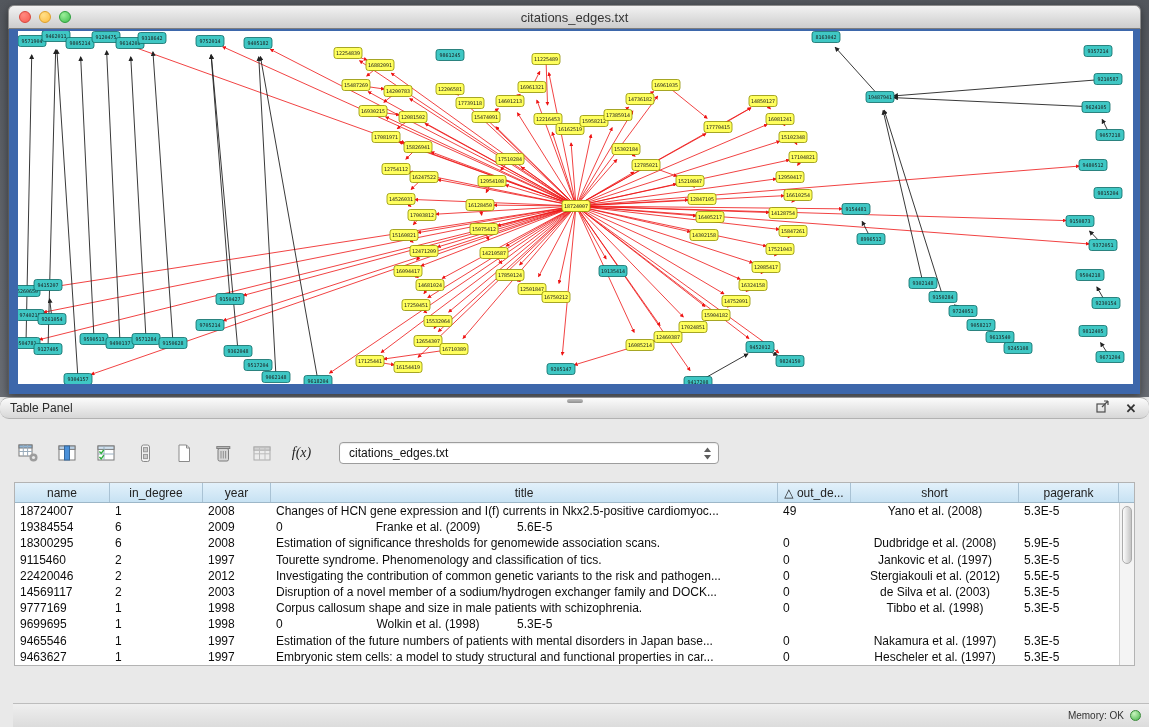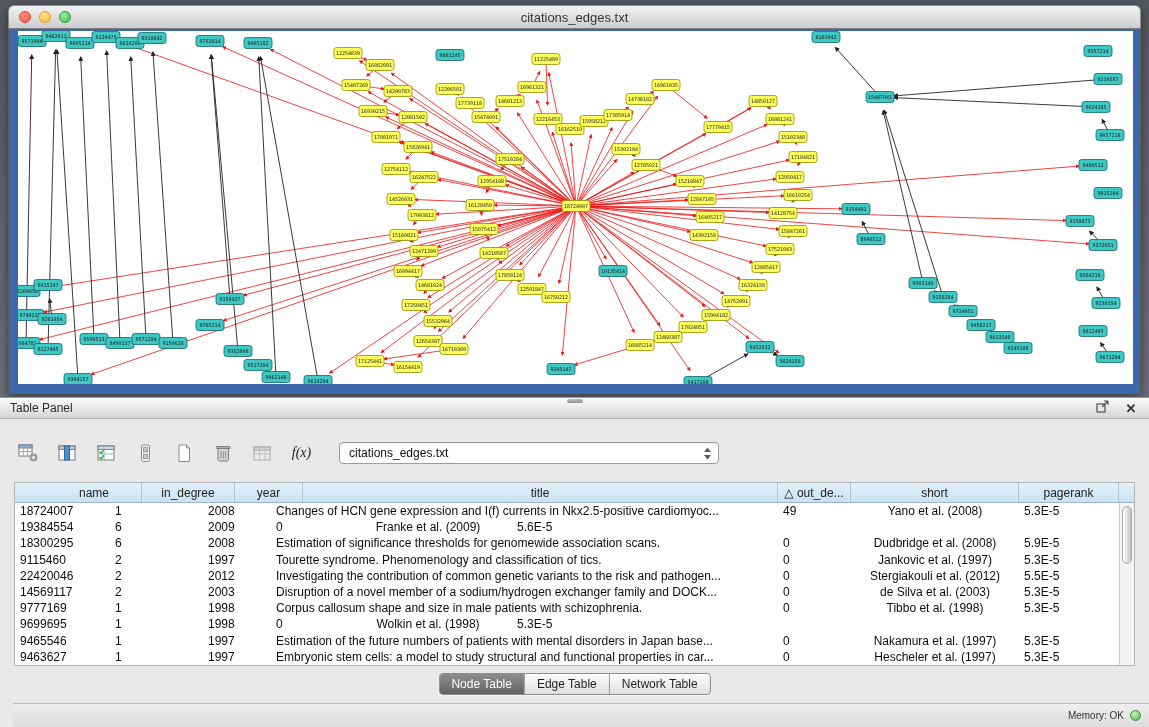--- a/index.html
+++ b/index.html
@@ -27,21 +27,21 @@
   .net-frame{position:absolute;left:0;right:0;top:24px;bottom:0;
     background:#3d67ab;padding:2px 9px 10px 9px;box-sizing:border-box;
     border-left:1px solid #5a5a5a;border-right:1px solid #5a5a5a;}
   .net-frame svg{display:block;background:#ffffff;}
   .net-frame svg text{font-family:"DejaVu Sans Mono",monospace;}
 
   
   .panel-head{position:absolute;left:0;right:0;top:397px;height:22px;
     background:linear-gradient(#fbfbfb,#d7d7d7);
     border-top:1px solid #979797;border-bottom:1px solid #b2b2b2;
-    box-sizing:border-box;display:flex;align-items:center;}
+    box-sizing:border-box;display:flex;align-items:center;border-radius:9px;}
   .panel-title{font-size:12px;color:#2c2c2c;padding-left:10px;}
   .panel-head .spacer{flex:1;}
   .head-btn{width:20px;height:18px;display:flex;align-items:center;justify-content:center;margin-right:8px;}
   .close-x{font-size:13px;font-weight:bold;color:#333;line-height:1;}
   .grip{position:absolute;left:50%;top:1px;transform:translateX(-50%);
     width:16px;height:4px;border-radius:2px;
     background:linear-gradient(#bfbfbf,#8f8f8f);}
 
   .panel-body{position:absolute;left:0;right:0;top:419px;bottom:24px;background:#e9e9e9;}
   .toolbar{position:absolute;left:14px;top:20px;height:28px;display:flex;align-items:center;gap:5px;}
@@ -51,21 +51,21 @@
   .combo{margin-left:18px;width:380px;height:22px;background:#fff;
     border:1px solid #9d9d9d;border-radius:4px;display:flex;align-items:center;
     font-size:12px;color:#111;padding:0 6px 0 9px;box-sizing:border-box;
     box-shadow:inset 0 1px 1px rgba(0,0,0,.08);}
   .combo .cv{flex:1;white-space:nowrap;overflow:hidden;}
   .combo .arrows{display:flex;align-items:center;}
 
   .table-area{position:absolute;left:14px;right:14px;top:63px;height:184px;
     background:#fff;border:1px solid #b3b3b3;box-sizing:border-box;overflow:hidden;}
   .thead{display:flex;height:20px;background:linear-gradient(#e3f1fb,#c7e2f3);
-    border-bottom:1px solid #9db7c8;box-sizing:border-box;padding-right:15px;padding-left:32px;}
+    border-bottom:1px solid #9db7c8;box-sizing:border-box;padding-right:15px;}
   .th{font-size:12px;color:#222;display:flex;align-items:center;justify-content:center;
     border-right:1px solid #a9c2d4;box-sizing:border-box;overflow:hidden;white-space:nowrap;}
   .tbody{position:absolute;left:0;right:15px;top:20px;bottom:0;overflow:hidden;}
   .tr{display:flex;height:16.2px;align-items:center;}
   .td{font-size:12px;color:#0c0c0c;padding:0 5px;white-space:nowrap;overflow:hidden;box-sizing:border-box;}
   .w0{width:95px;} .w1{width:93px;} .w2{width:68px;} .w3{flex:1;} .w4{width:73px;} .w5{width:168px;} .w6{width:100px;}
   .td.w5{text-align:center;}
   .vscroll{position:absolute;right:0;top:20px;bottom:0;width:15px;
     background:#f4f4f4;border-left:1px solid #cdcdcd;box-sizing:border-box;}
   .vthumb{position:absolute;left:2px;right:2px;top:3px;height:58px;border-radius:5px;
@@ -980,23 +980,18 @@
           <div class="td w4">0</div>
           <div class="td w5">Hescheler et al. (1997)</div>
           <div class="td w6">5.3E-5</div>
         </div>
       </div>
     <div class="vscroll">
       <div class="vthumb"></div>
     </div>
   </div>
 
-  <div class="tabs" id="tabs">
-      <div class="tab sel">Node Table</div>
-      <div class="tab">Edge Table</div>
-      <div class="tab">Network Table</div>
-    </div>
 </div>
 
 <div class="statusbar">
   <span class="mem-label">Memory: OK</span>
   <span class="led"></span>
 </div>
 
 </body></html>

